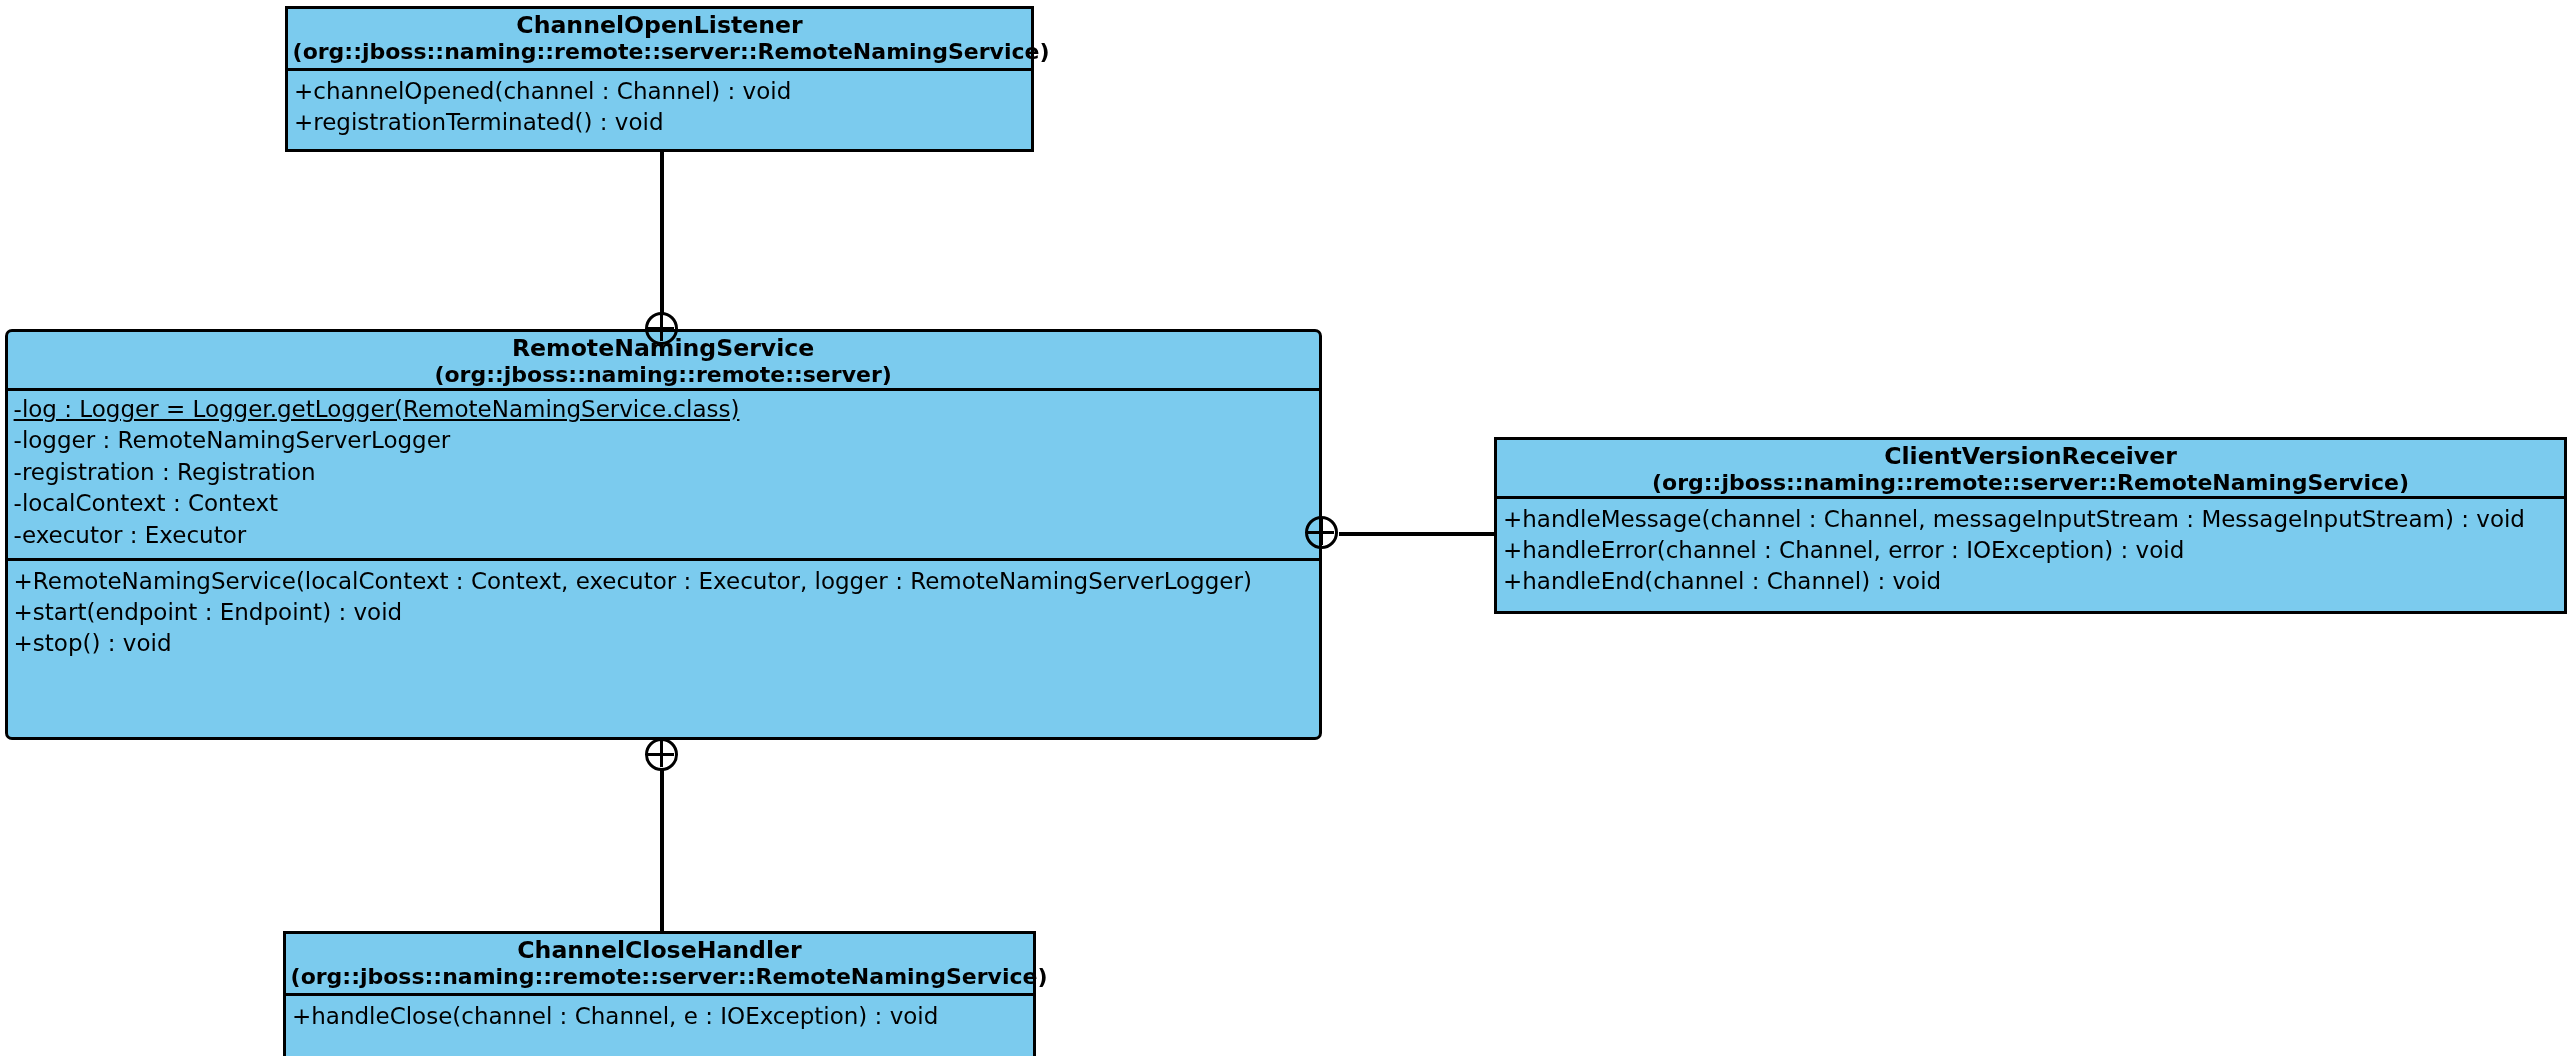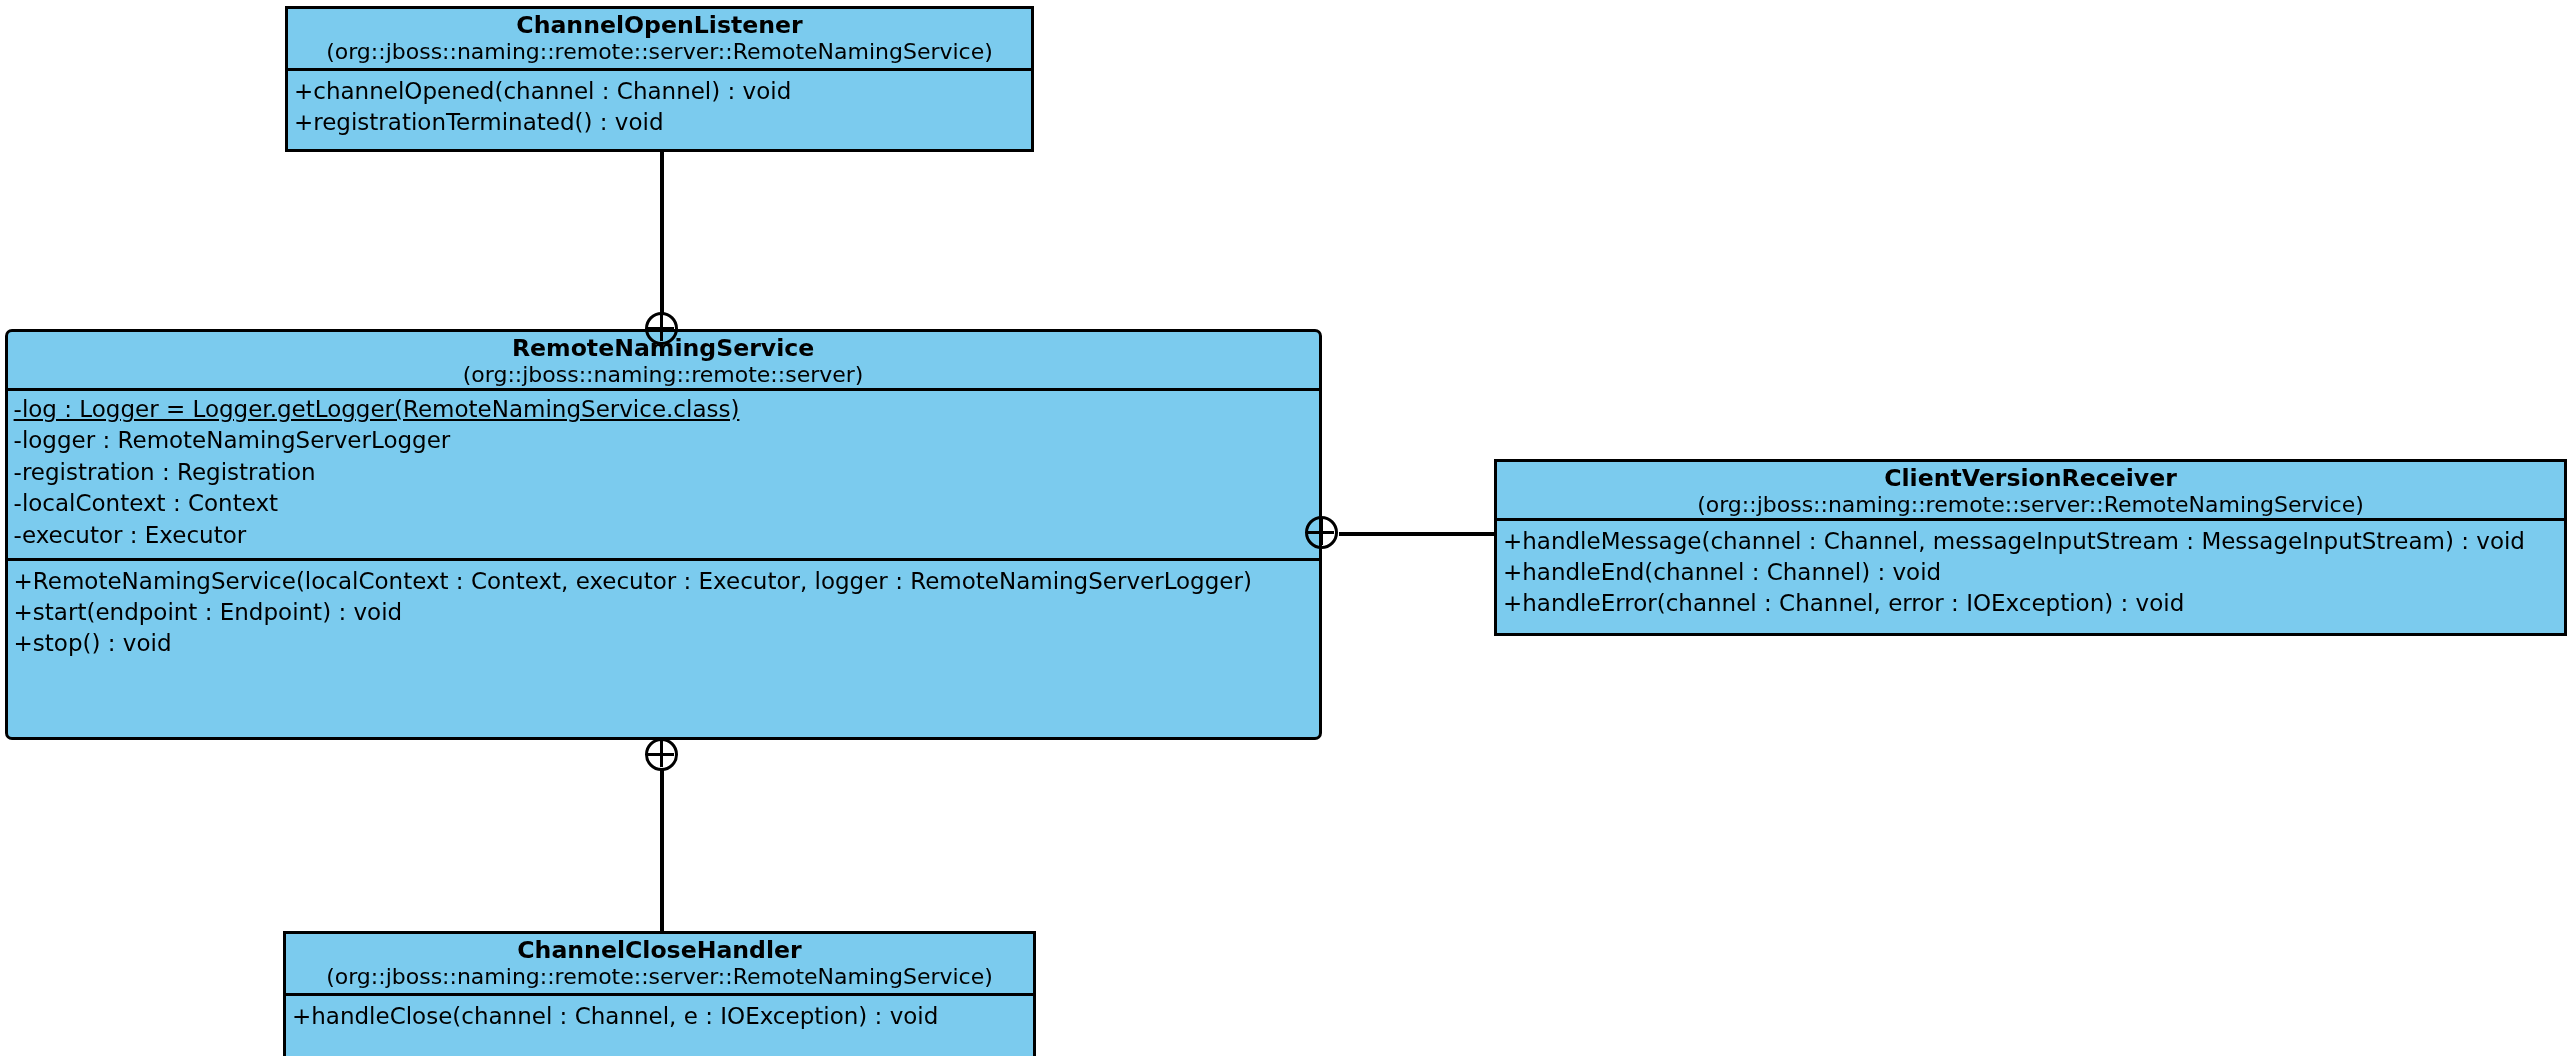--- a/index.html
+++ b/index.html
@@ -28,21 +28,21 @@
   }
   .uml-name{
     font-size:23.6px;
     font-weight:bold;
     color:#000000;
     line-height:1.16;
     white-space:nowrap;
   }
   .uml-package{
     font-size:22px;
-    font-weight:normal;
+    font-weight:bold;
     color:#000000;
     line-height:1.16;
     white-space:nowrap;
   }
   .uml-compartment{
     padding:4.6px 0 4.6px 6px;
     box-sizing:border-box;
   }
   .uml-compartment + .uml-compartment{
     border-top:3.8px solid #000000;
@@ -129,29 +129,29 @@
       <div class="uml-member">-localContext : Context</div>
       <div class="uml-member">-executor : Executor</div>
     </div>
     <div class="uml-compartment">
       <div class="uml-member">+RemoteNamingService(localContext : Context, executor : Executor, logger : RemoteNamingServerLogger)</div>
       <div class="uml-member">+start(endpoint : Endpoint) : void</div>
       <div class="uml-member">+stop() : void</div>
     </div>
   </div>
 
-  <div class="uml-class" style="left:1494px;top:459px;width:1073px;height:177px;">
+  <div class="uml-class" style="left:1494px;top:437px;width:1073px;height:177px;">
     <div class="uml-header" style="height:59px;">
       <div class="uml-name">ClientVersionReceiver</div>
       <div class="uml-package">(org::jboss::naming::remote::server::RemoteNamingService)</div>
     </div>
     <div class="uml-compartment">
       <div class="uml-member">+handleMessage(channel : Channel, messageInputStream : MessageInputStream) : void</div>
+      <div class="uml-member">+handleError(channel : Channel, error : IOException) : void</div>
       <div class="uml-member">+handleEnd(channel : Channel) : void</div>
-      <div class="uml-member">+handleError(channel : Channel, error : IOException) : void</div>
     </div>
   </div>
 
   <div class="uml-class" style="left:283px;top:931px;width:753px;height:145px;">
     <div class="uml-header" style="height:62px;">
       <div class="uml-name">ChannelCloseHandler</div>
       <div class="uml-package">(org::jboss::naming::remote::server::RemoteNamingService)</div>
     </div>
     <div class="uml-compartment">
       <div class="uml-member">+handleClose(channel : Channel, e : IOException) : void</div>

